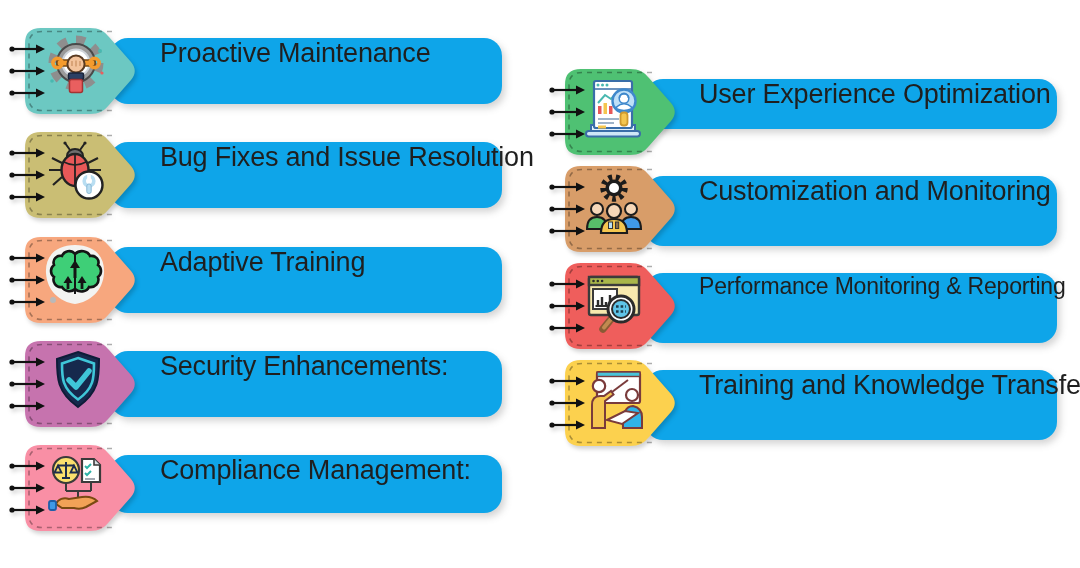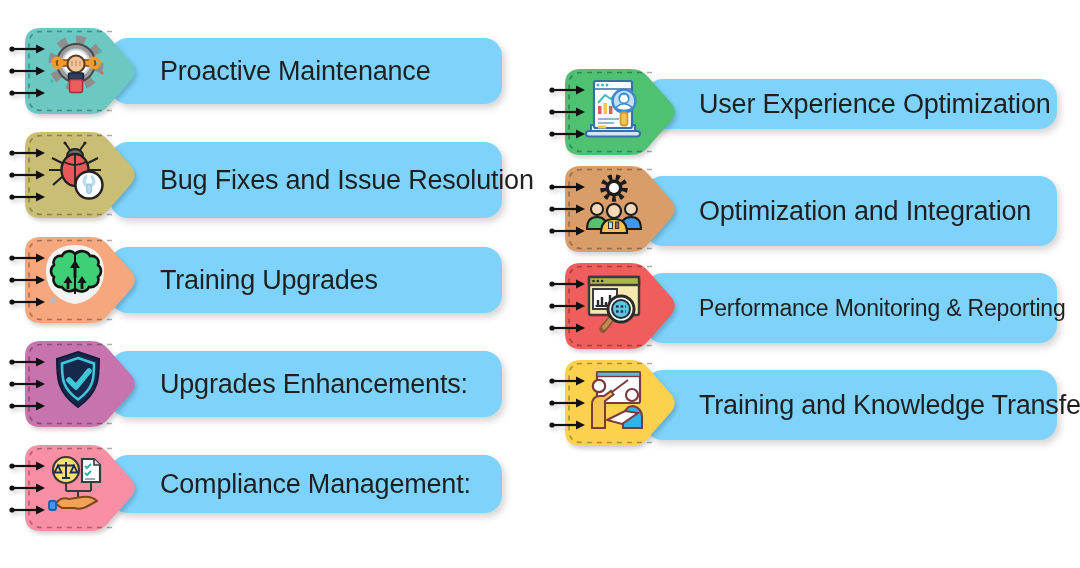--- a/index.html
+++ b/index.html
@@ -1,22 +1,22 @@
 <!DOCTYPE html>
 <html><head>
 <meta charset="utf-8">
 <style>
   html,body{margin:0;padding:0;background:#ffffff;}
   .canvas{
     position:relative;width:1080px;height:568px;background:#ffffff;overflow:hidden;
     font-family:"Liberation Sans", sans-serif;
   }
   .label{
-    position:absolute;background:#7dd3fc;border-radius:18px;z-index:1;
-    display:flex;align-items:center;
+    position:absolute;background:#0ea5e9;border-radius:18px;z-index:1;
+    display:flex;align-items:flex-start;
     box-shadow:3px 4px 7px rgba(100,100,100,0.28);
   }
   .label-text{
     color:#1f1f1f;font-weight:400;letter-spacing:-0.2px;white-space:nowrap;
   }
   .col-left .label-text{font-size:27px;padding-left:50px;}
   .col-right .label-text{font-size:27px;padding-left:54px;}
   .label-text.compact{font-size:23px;}
   .arrow{position:absolute;z-index:2;filter:drop-shadow(2px 3px 2px rgba(0,0,0,0.18));}
   .icon{position:absolute;z-index:3;}
@@ -64,21 +64,21 @@
       <path d="M28,26 v5 M32,25.5 v6 M36,26 v5" stroke="#c98f5f" stroke-width="1.2" fill="none"></path>
       <rect x="24.5" y="38" width="15" height="6.5" rx="1.5" fill="#2c3f63" stroke="#1a2338" stroke-width="1.5"></rect>
       <rect x="25.5" y="44.5" width="13" height="13" rx="2" fill="#e95f5f" stroke="#a33333" stroke-width="1.5"></rect>
       <circle cx="56" cy="16" r="2" fill="#49b8b0"></circle>
         <circle cx="58" cy="38" r="1.6" fill="#e95f5f"></circle>
         <circle cx="8" cy="46" r="1.8" fill="#49b8b0"></circle>
     </svg>
   </div>
 
   <div class="col-left">
-    <div class="label" style="left:110px;top:142px;width:392px;height:76px">
+    <div class="label" style="left:110px;top:142px;width:392px;height:66px">
       <span class="label-text">Bug Fixes and Issue Resolution</span>
     </div>
     <svg class="arrow" style="left:8px;top:131px" width="132" height="88" viewBox="0 0 132 88">
       <use href="#tagshape" fill="#cabe74"></use>
         <use href="#hem"></use>
         <use href="#stitches"></use>
     </svg>
     <svg class="icon" style="left:44px;top:139px" width="64" height="64" viewBox="0 0 64 64">
       <path d="M26,11 L21,4 M36,11 L41,4" stroke="#222" stroke-width="2" fill="none"></path>
       <circle cx="21" cy="4" r="1.6" fill="#222"></circle>
@@ -90,21 +90,21 @@
       <path d="M20,23 Q31,29 42,23" stroke="#222" stroke-width="1.5" fill="none"></path>
       <circle cx="45" cy="46" r="13.5" fill="#ffffff" stroke="#222" stroke-width="2.4"></circle>
       <circle cx="45" cy="42" r="4.8" fill="none" stroke="#b9def2" stroke-width="3.6"></circle>
       <rect x="43.2" y="35.5" width="3.6" height="4.5" fill="#ffffff"></rect>
       <rect x="42.8" y="45" width="4.4" height="9.5" rx="2" fill="#b9def2" stroke="#8ab9d6" stroke-width="1"></rect>
     </svg>
   </div>
 
   <div class="col-left">
     <div class="label" style="left:110px;top:247px;width:392px;height:66px">
-      <span class="label-text">Training Upgrades</span>
+      <span class="label-text">Adaptive Training</span>
     </div>
     <svg class="arrow" style="left:8px;top:236px" width="132" height="88" viewBox="0 0 132 88">
       <use href="#tagshape" fill="#f7a77e"></use>
         <use href="#hem"></use>
         <use href="#stitches"></use>
     </svg>
     <svg class="icon" style="left:42px;top:242px" width="66" height="66" viewBox="0 0 66 66">
       <path d="M33,3 C52,3 63,14 62,31 C61,49 48,60 33,62 C18,60 5,49 4,31 C3,14 14,3 33,3 Z" fill="#f3f3f1"></path>
       <path d="M33,12 c5,-5 13,-3 15,2 c6,-1 10,4 8,9 c4,3 4,9 0,12 c2,6 -3,11 -9,10 c-2,5 -10,6 -14,2 c-4,4 -11,2 -13,-2 c-6,1 -10,-5 -8,-10 c-4,-3 -4,-9 0,-12 c-2,-6 3,-10 8,-9 c2,-5 9,-7 13,-2 z" fill="#3ecf77" stroke="#141414" stroke-width="2.6"></path>
       <path d="M33,13 V52" stroke="#141414" stroke-width="2"></path>
@@ -113,21 +113,21 @@
       <line x1="26" y1="47" x2="26" y2="39" stroke="#141414" stroke-width="2.8"></line>
       <path d="M26,34 L21.5,41 H30.5 Z" fill="#141414"></path>
       <line x1="40" y1="47" x2="40" y2="39" stroke="#141414" stroke-width="2.8"></line>
       <path d="M40,34 L35.5,41 H44.5 Z" fill="#141414"></path>
       <circle cx="11" cy="58" r="3" fill="#b9b9b9"></circle>
     </svg>
   </div>
 
   <div class="col-left">
     <div class="label" style="left:110px;top:351px;width:392px;height:66px">
-      <span class="label-text">Upgrades Enhancements:</span>
+      <span class="label-text">Security Enhancements:</span>
     </div>
     <svg class="arrow" style="left:8px;top:340px" width="132" height="88" viewBox="0 0 132 88">
       <use href="#tagshape" fill="#c673ae"></use>
         <use href="#hem"></use>
         <use href="#stitches"></use>
     </svg>
     <svg class="icon" style="left:46px;top:348px" width="64" height="64" viewBox="0 0 64 64">
       <path d="M32,4 L53,11 C53,30 53,44 32,59 C11,44 11,30 11,11 Z" fill="#16294d" stroke="#0e1c38" stroke-width="2"></path>
       <path d="M32,10 L48,15.5 C48,30 48,40 32,51.5 C16,40 16,30 16,15.5 Z" fill="none" stroke="#3fc6d8" stroke-width="2.6"></path>
       <path d="M23,32 L30,39 L43,23" fill="none" stroke="#3fc6d8" stroke-width="5.5" stroke-linecap="round" stroke-linejoin="round"></path>
@@ -183,21 +183,21 @@
       <circle cx="44" cy="25" r="11.5" fill="#bfe0f7" stroke="#3f88cc" stroke-width="2.4"></circle>
       <path d="M36.5,31 Q44,24.5 51.5,31 L51,33 Q44,36 37,33 Z" fill="#ffffff" stroke="#3f88cc" stroke-width="1.5"></path>
       <circle cx="44" cy="22.5" r="4.8" fill="#ffffff" stroke="#3f88cc" stroke-width="1.5"></circle>
       <path d="M39.5,22 a4.5,4.5 0 0 1 9,0" stroke="#3f88cc" stroke-width="1.8" fill="none"></path>
       <rect x="40.5" y="36.5" width="7" height="13" rx="3" fill="#f5c64f" stroke="#cf9a2f" stroke-width="1.8"></rect>
     </svg>
   </div>
 
   <div class="col-right">
     <div class="label" style="left:645px;top:176px;width:412px;height:70px">
-      <span class="label-text">Optimization and Integration</span>
+      <span class="label-text">Customization and Monitoring</span>
     </div>
     <svg class="arrow" style="left:548px;top:165px" width="132" height="88" viewBox="0 0 132 88">
       <use href="#tagshape" fill="#d89d69"></use>
         <use href="#hem"></use>
         <use href="#stitches"></use>
     </svg>
     <svg class="icon" style="left:582px;top:173px" width="64" height="64" viewBox="0 0 64 64">
       <circle cx="32" cy="15" r="10.5" fill="none" stroke="#1c1c1c" stroke-width="6.5" pathLength="72" stroke-dasharray="4 4"></circle>
       <circle cx="32" cy="15" r="8.5" fill="#1c1c1c"></circle>
       <circle cx="32" cy="15" r="5" fill="#ffffff"></circle>

